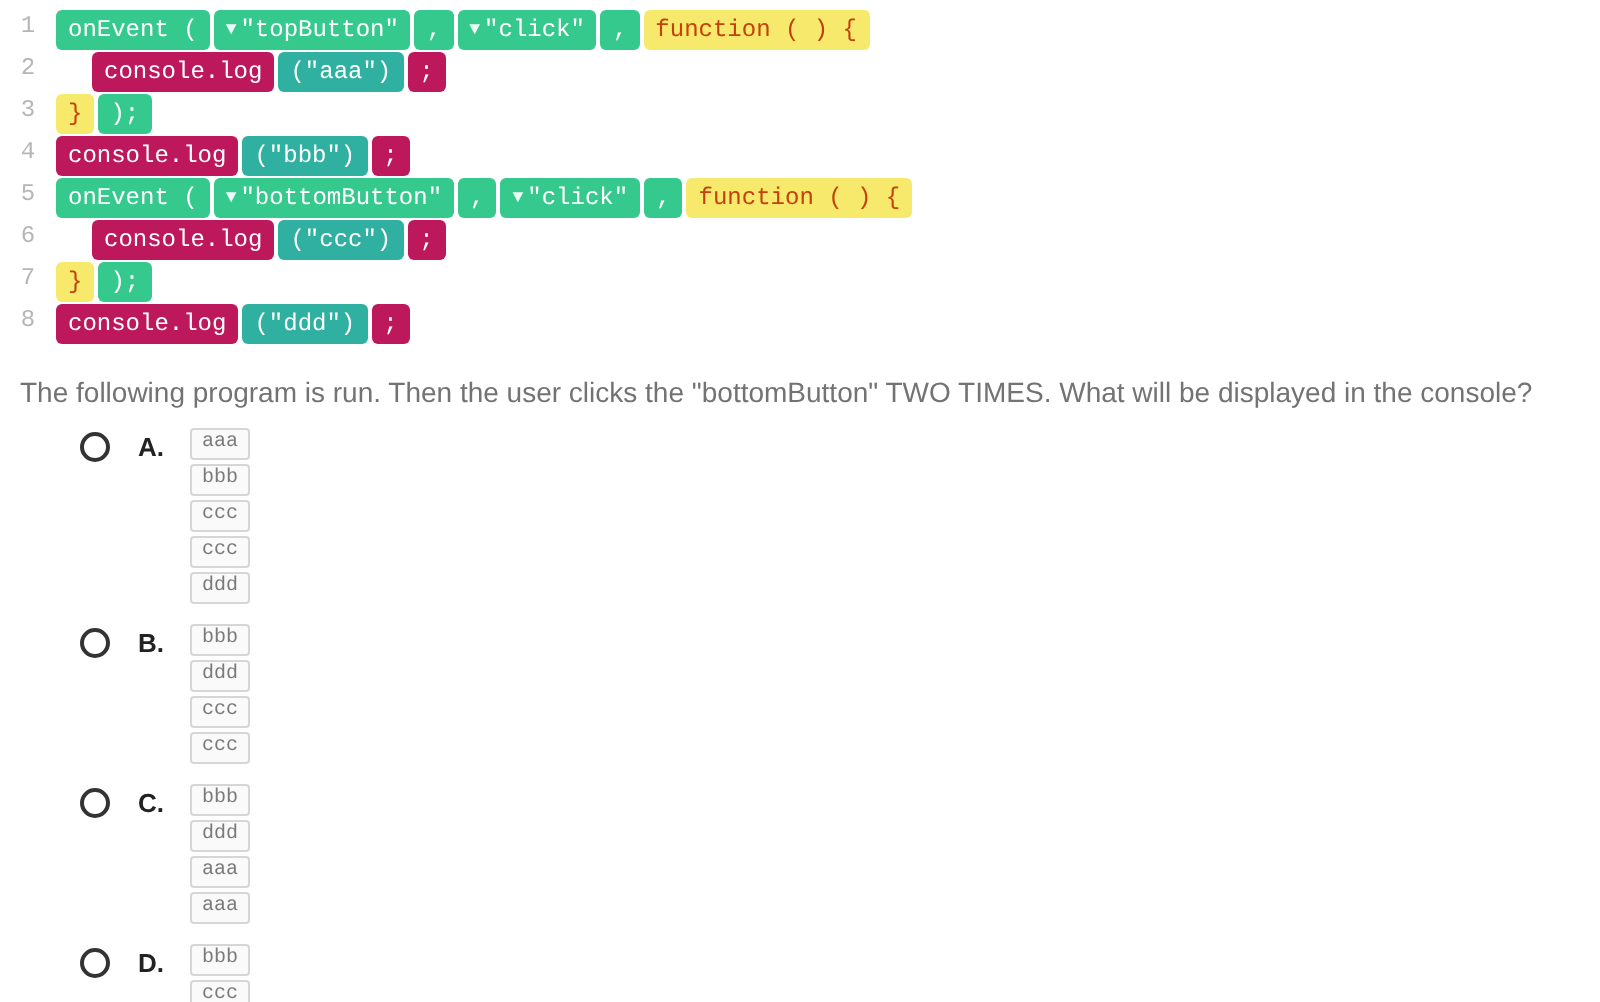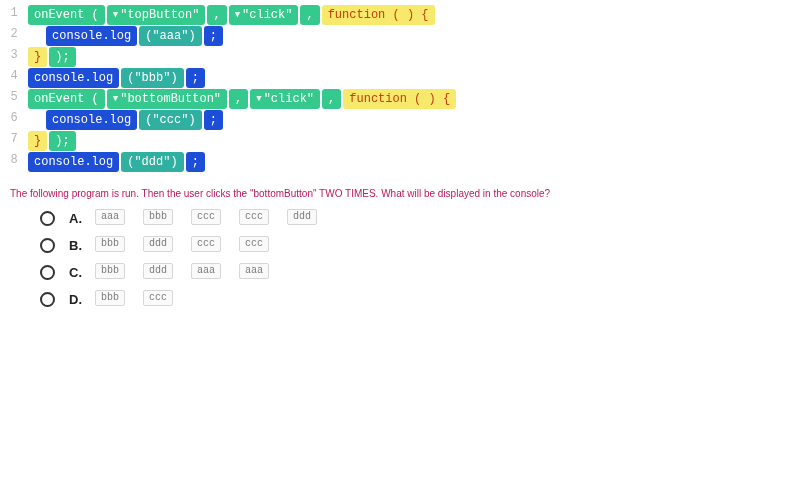--- a/index.html
+++ b/index.html
@@ -42,34 +42,34 @@
     border-radius: 3px;
     margin-right: 2px;
     white-space: pre;
     display: inline-flex;
     align-items: center;
     line-height: 16px;
     height: 20px;
   }
   .green  { background: #36c98e; color: #fff; }
   .yellow { background: #f6e96b; color: #c2410c; }
-  .purple { background: #1d4ed8; color: #fff; }
+  .purple { background: #be185d; color: #fff; }
   .teal   { background: #2fb0a0; color: #fff; }
   .indent1 { margin-left: 18px; }
   .dd {
     display: inline-block;
     font-size: 9px;
     margin: 0 2px 0 0;
     color: inherit;
     opacity: .9;
   }
   .question {
     padding: 8px 14px 6px 10px;
-    font-size: 10px;
-    color: #be185d;
+    font-size: 14px;
+    color: #737373;
   }
   .answers {
     padding: 4px 0 20px 40px;
   }
   .ans-row {
     display: flex;
     align-items: flex-start;
     margin-bottom: 10px;
   }
   .radio {
@@ -82,22 +82,22 @@
   }
   .ans-label {
     width: 26px;
     font-weight: bold;
     font-size: 13px;
     padding-top: 2px;
     flex-shrink: 0;
   }
   .ans-lines {
     display: flex;
-    flex-direction: row;
-    gap: 18px;
+    flex-direction: column;
+    gap: 2px;
   }
   .tag {
     font-family: "Courier New", monospace;
     font-size: 10px;
     color: #7a7a7a;
     border: 1px solid #d6d6d6;
     border-radius: 2px;
     padding: 1px 5px;
     background: #fafafa;
     width: fit-content;

